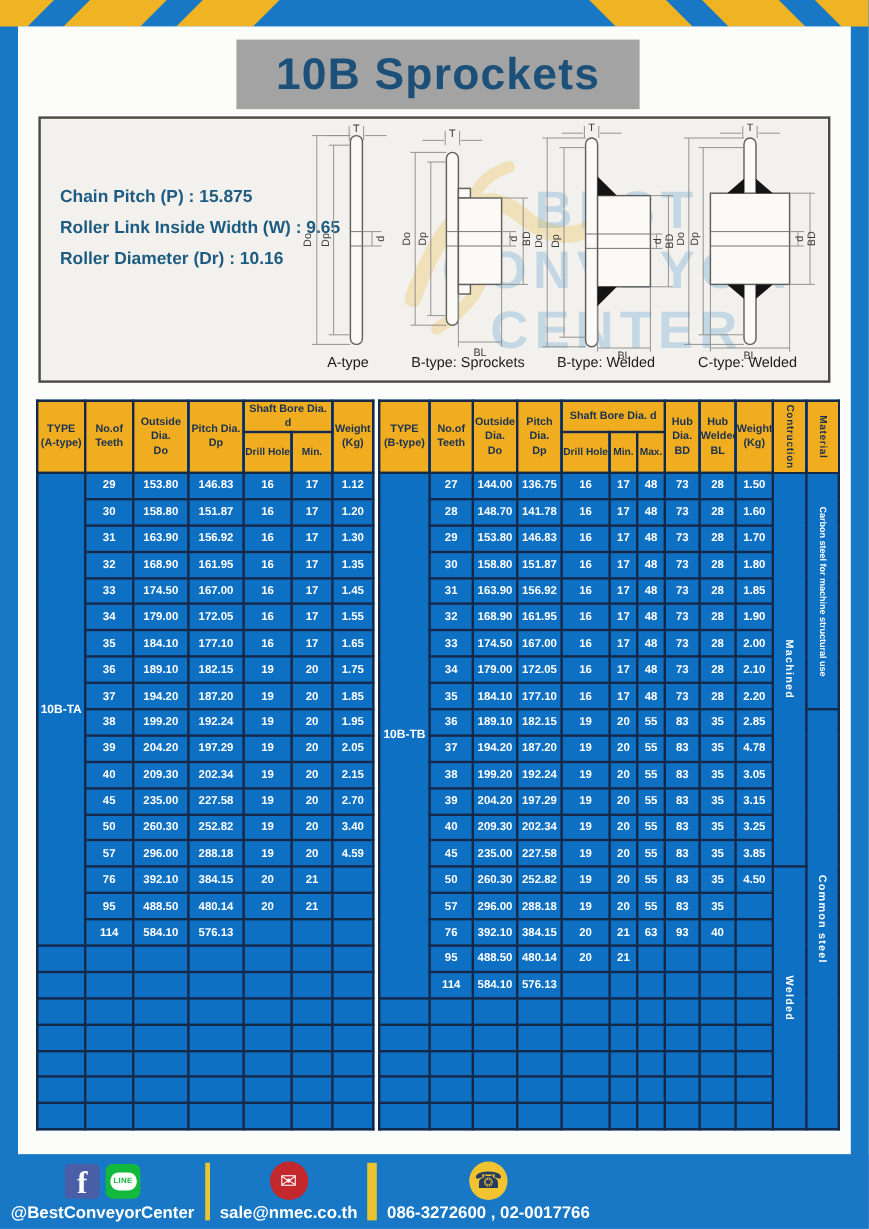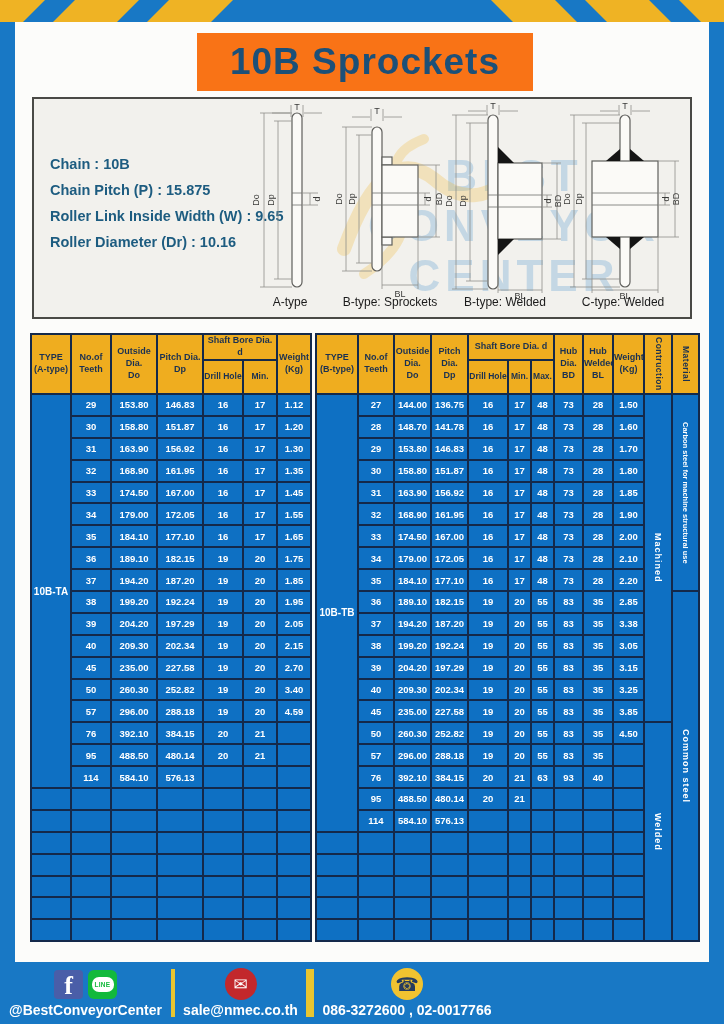--- a/index.html
+++ b/index.html
@@ -8,21 +8,21 @@
     background:#1878C5;font-family:"Liberation Sans",sans-serif;
   }
   
   .top-bar{position:absolute;left:0;top:0;width:724px;height:22px;overflow:hidden;background:#1878C5;}
   .stripe{position:absolute;top:-6px;height:34px;width:64px;background:#EFB324;}
   .stripe.l{transform:skewX(-45deg);}
   .stripe.r{transform:skewX(45deg);}
   
   .page{position:absolute;left:15px;top:22px;width:694px;height:940px;background:#FCFCFA;}
   
-  .banner{position:absolute;left:197px;top:33px;width:336px;height:58px;background:#f97316;
+  .banner{position:absolute;left:197px;top:33px;width:336px;height:58px;background:#a3a3a3;
           display:flex;align-items:center;justify-content:center;}
   .banner .t{font-size:37px;font-weight:bold;color:#1C5078;letter-spacing:1px;}
   
   .spec-box{position:absolute;left:32px;top:97px;width:656px;height:218px;background:#F2F1ED;
             border:2px solid #4A4A46;}
   .wm-text{position:absolute;left:330px;top:52px;width:300px;text-align:center;z-index:0;
            font-size:44px;font-weight:800;line-height:50px;letter-spacing:5px;color:rgba(150,190,220,0.5);}
   .wm-logo{position:absolute;left:270px;top:20px;z-index:0;opacity:0.25;}
   .spec-lines{position:absolute;left:16px;top:52px;z-index:1;}
   .spec-lines div{font-size:14.5px;font-weight:bold;color:#1D5C80;line-height:26px;white-space:nowrap;}
@@ -90,21 +90,20 @@
 </div>
 
 <div class="spec-box">
   <div class="wm-text">BEST CONVEYOR CENTER</div>
   <svg class="wm-logo" width="230" height="180" viewBox="0 0 230 180">
     <path d="M40 130 Q80 20 130 60 Q170 95 210 55" fill="none" stroke="#F0B429" stroke-width="14" stroke-linecap="round"></path>
     <path d="M60 155 Q115 120 95 70 Q80 35 120 20" fill="none" stroke="#F0B429" stroke-width="10" stroke-linecap="round"></path>
   </svg>
 
   <div class="spec-lines">
-    <div>Chain : 10B</div>
     <div>Chain Pitch (P) : 15.875</div>
     <div>Roller Link Inside Width (W) : 9.65</div>
     <div>Roller Diameter (Dr) : 10.16</div>
   </div>
 
   <div class="diagram-row">
 
     <div class="dgi" style="width:88px">
       <svg width="88" height="196" viewBox="0 0 88 196">
         <line class="dim" x1="26" y1="10" x2="44" y2="10"></line>
@@ -654,21 +653,21 @@
       </tr>
       <tr>
         <td>37</td>
         <td>194.20</td>
         <td>187.20</td>
         <td>19</td>
         <td>20</td>
         <td>55</td>
         <td>83</td>
         <td>35</td>
-        <td>3.38</td>
+        <td>4.78</td>
       </tr>
       <tr>
         <td>38</td>
         <td>199.20</td>
         <td>192.24</td>
         <td>19</td>
         <td>20</td>
         <td>55</td>
         <td>83</td>
         <td>35</td>

